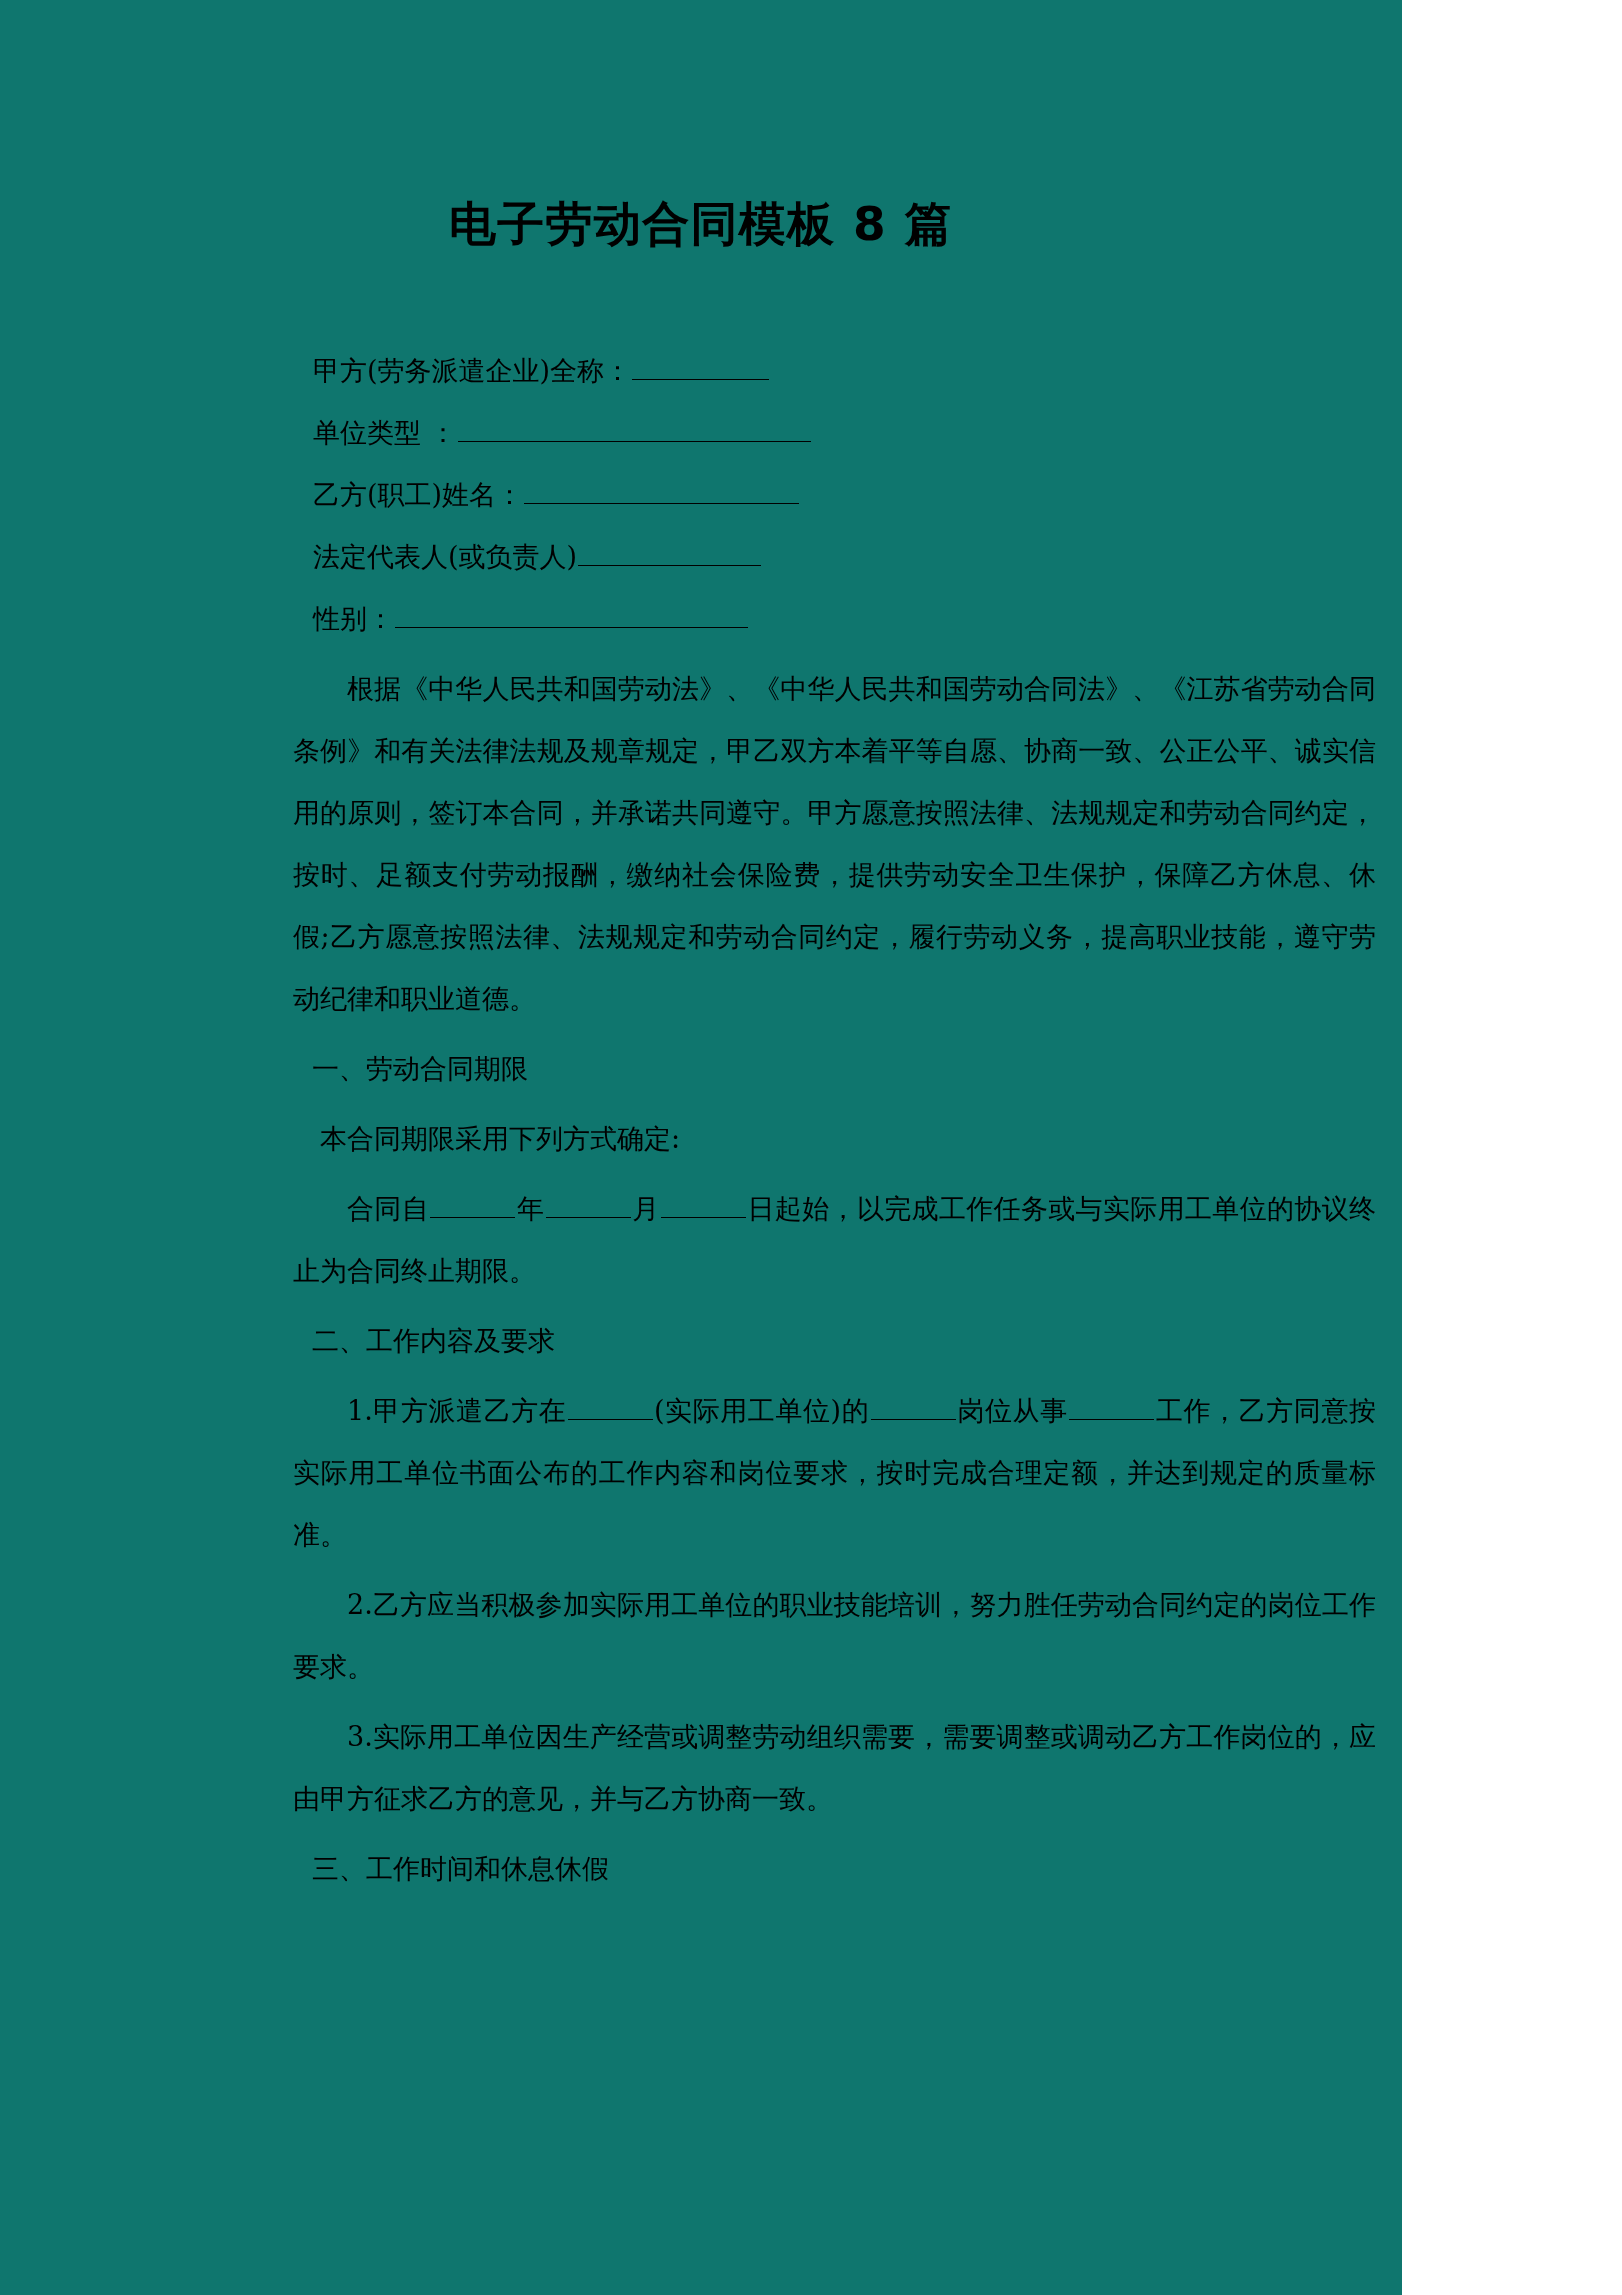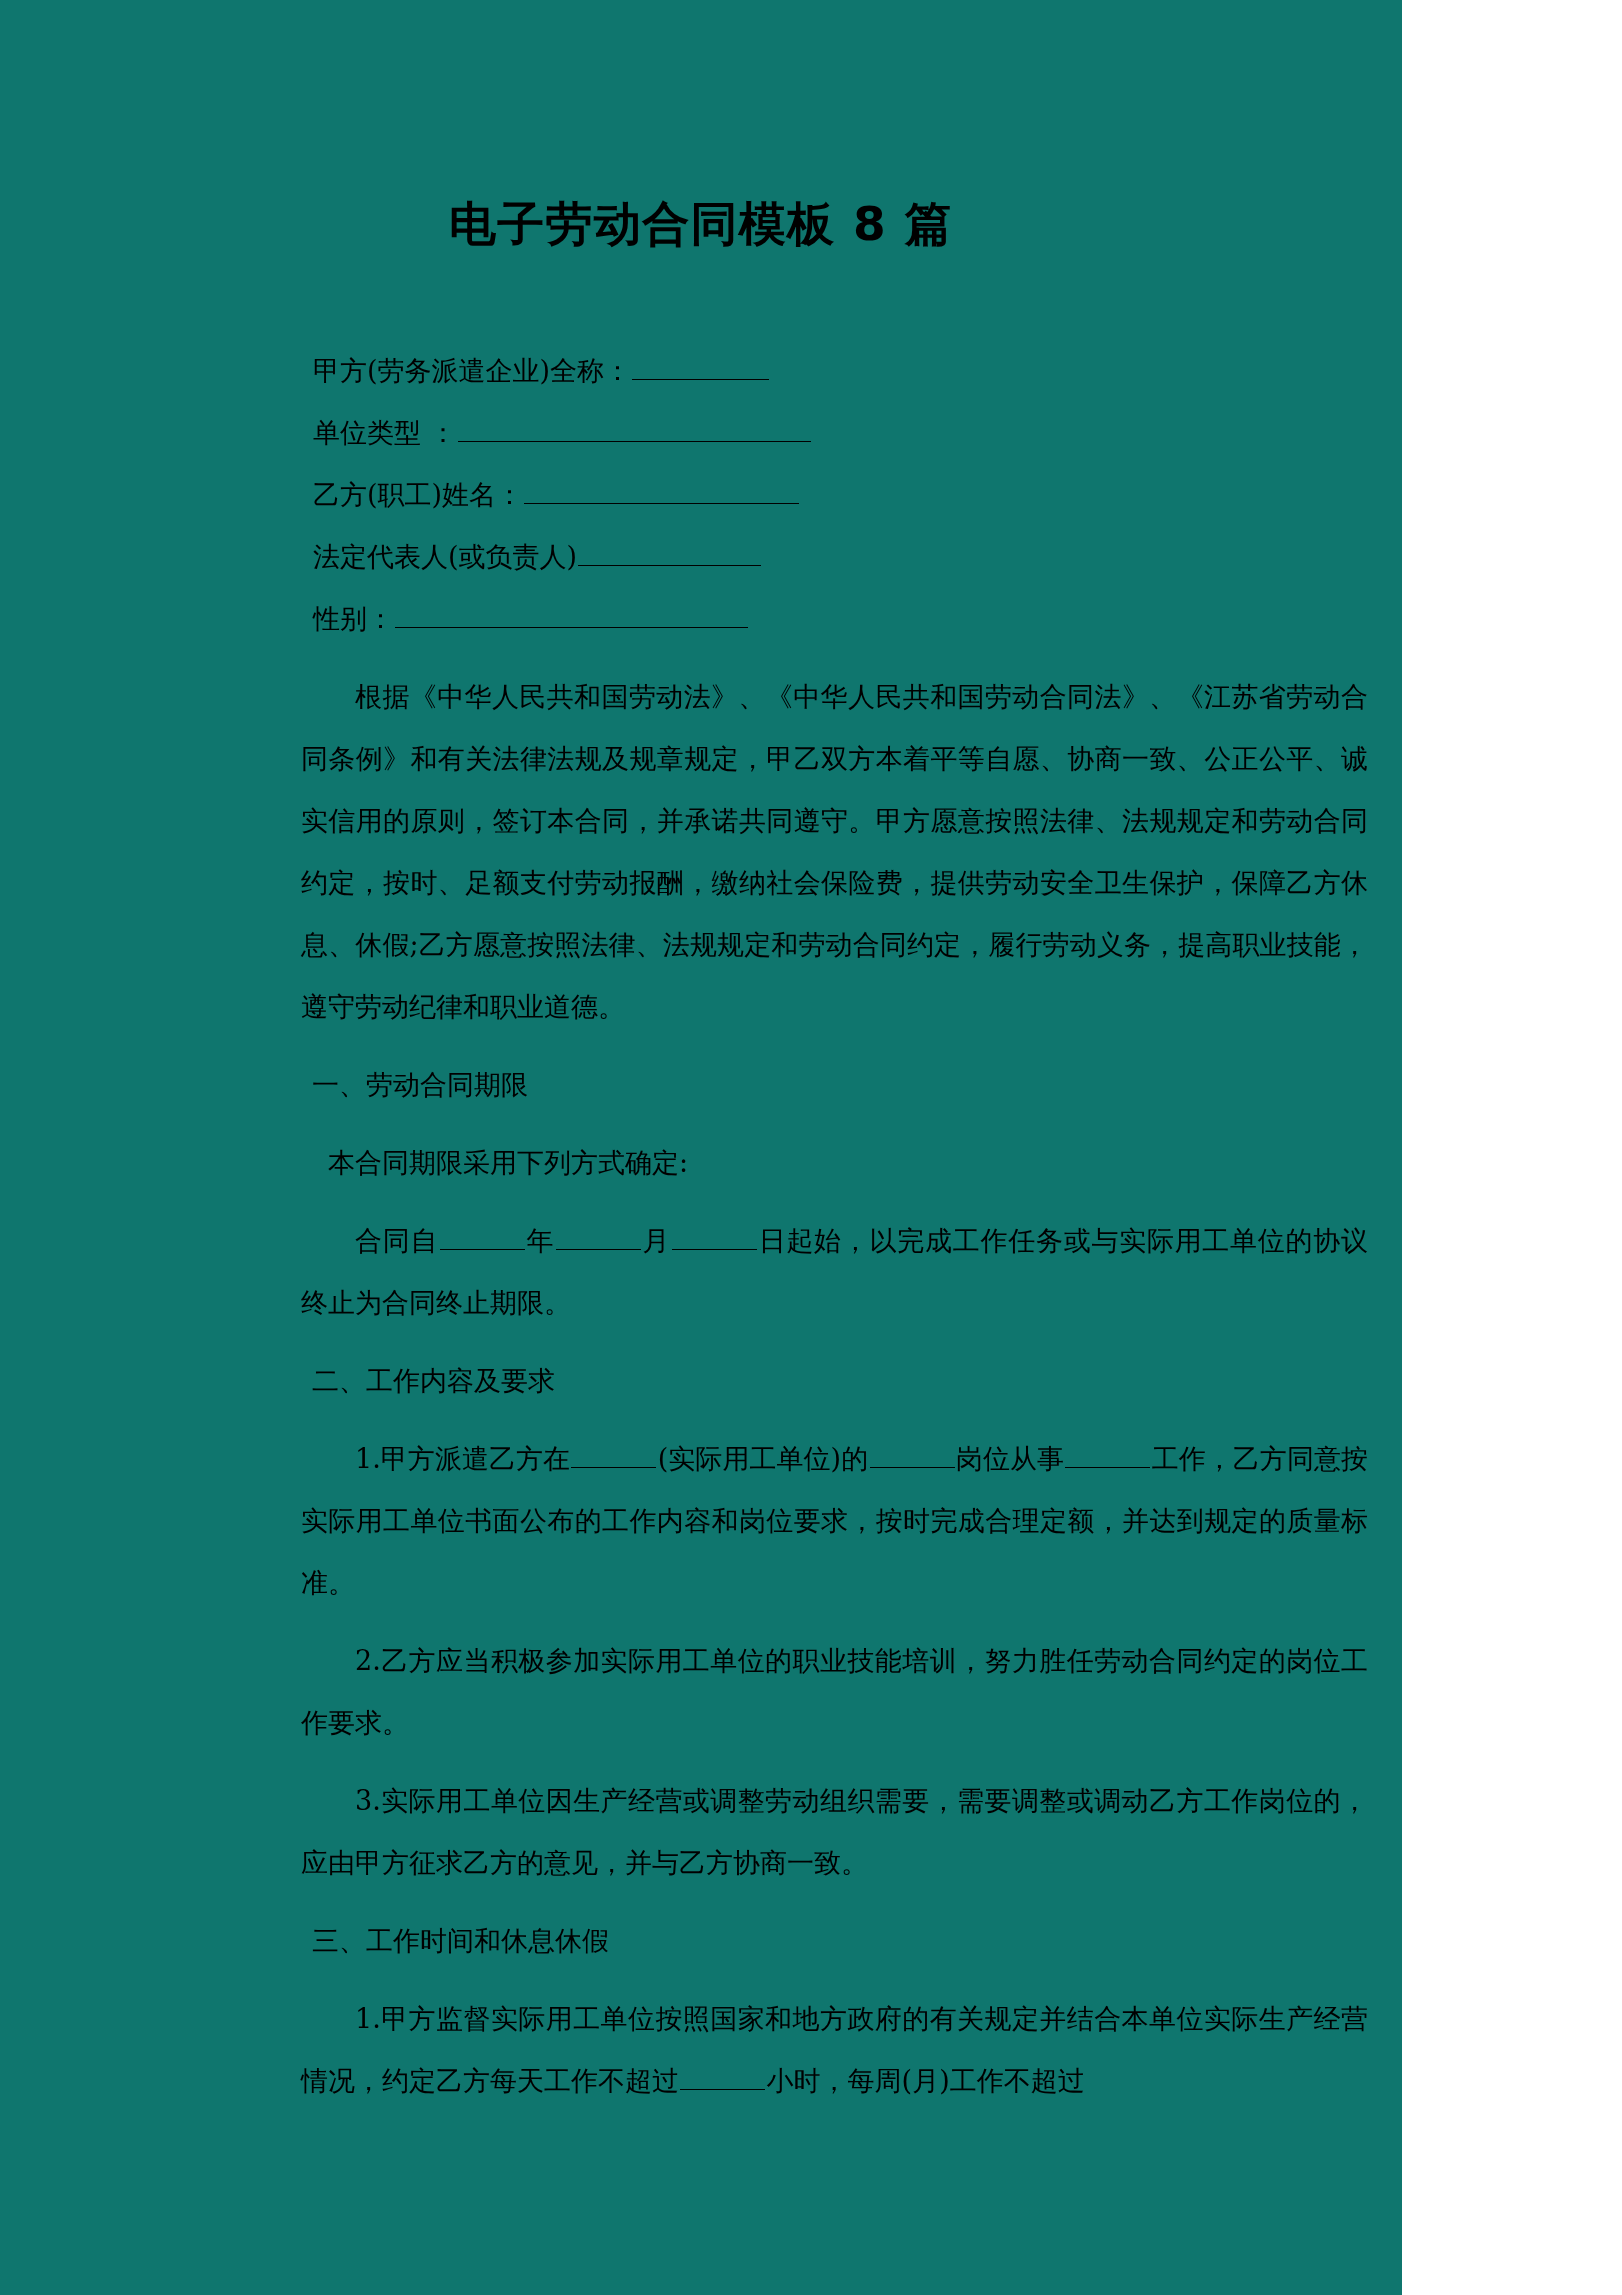--- a/index.html
+++ b/index.html
@@ -42,21 +42,21 @@
   }
 
   
   .tline {
     font-size: 27px;
     line-height: 62px;
     text-align: justify;
     text-justify: inter-ideograph;
     white-space: pre-wrap;
     word-break: break-all;
-    margin: 16px;
+    margin: 8px;
   }
 
   
   .field-line {
     font-size: 27px;
     line-height: 62px;
     padding-left: 28px;
     white-space: pre;
     margin: 0;
   }
@@ -124,17 +124,16 @@
     <div class="sec-head">二、工作内容及要求</div>
 
     <p class="tline indent2"><span>1.</span><span>甲方派遣乙方在</span><span class="blank w-md"></span><span>(实际用工单位)的</span><span class="blank w-md"></span><span>岗位从事</span><span class="blank w-md"></span><span>工作，乙方同意按实际用工单位书面公布的工作内容和岗位要求，按时完成合理定额，并达到规定的质量标准。</span></p>
 
     <p class="tline indent2"><span>2.</span><span>乙方应当积极参加实际用工单位的职业技能培训，努力胜任劳动合同约定的岗位工作要求。</span></p>
 
     <p class="tline indent2"><span>3.</span><span>实际用工单位因生产经营或调整劳动组织需要，需要调整或调动乙方工作岗位的，应由甲方征求乙方的意见，并与乙方协商一致。</span></p>
 
     <div class="sec-head">三、工作时间和休息休假</div>
 
-    <p class="tline indent2"><span>1.</span><span>甲方监督实际用工单位按照国家和地方政府的有关规定并结合本单位实际生产经营情况，约定乙方每天工作不超过</span><span class="blank w-md"></span><span>小时，每周(月)工作不超过</span></p>
 
   </div>
 </div>
 
 
 </body></html>

